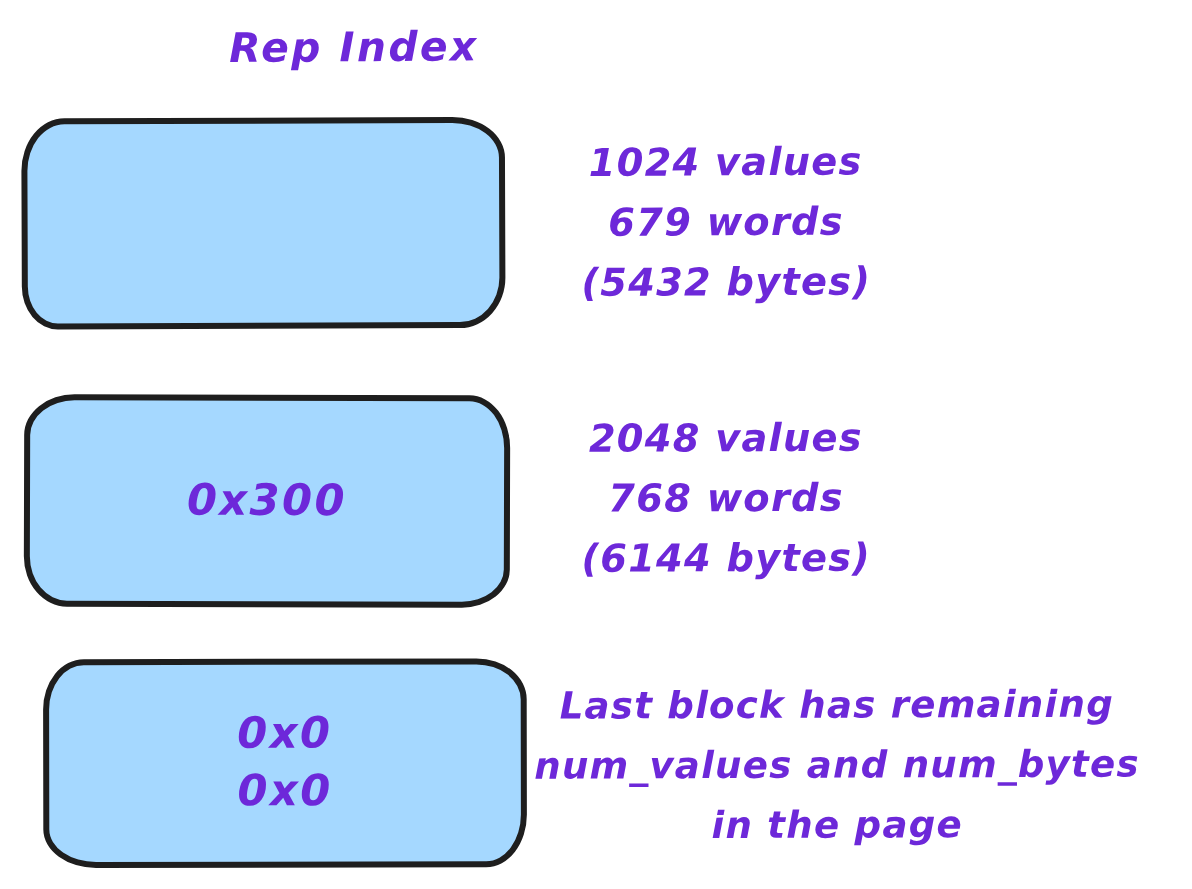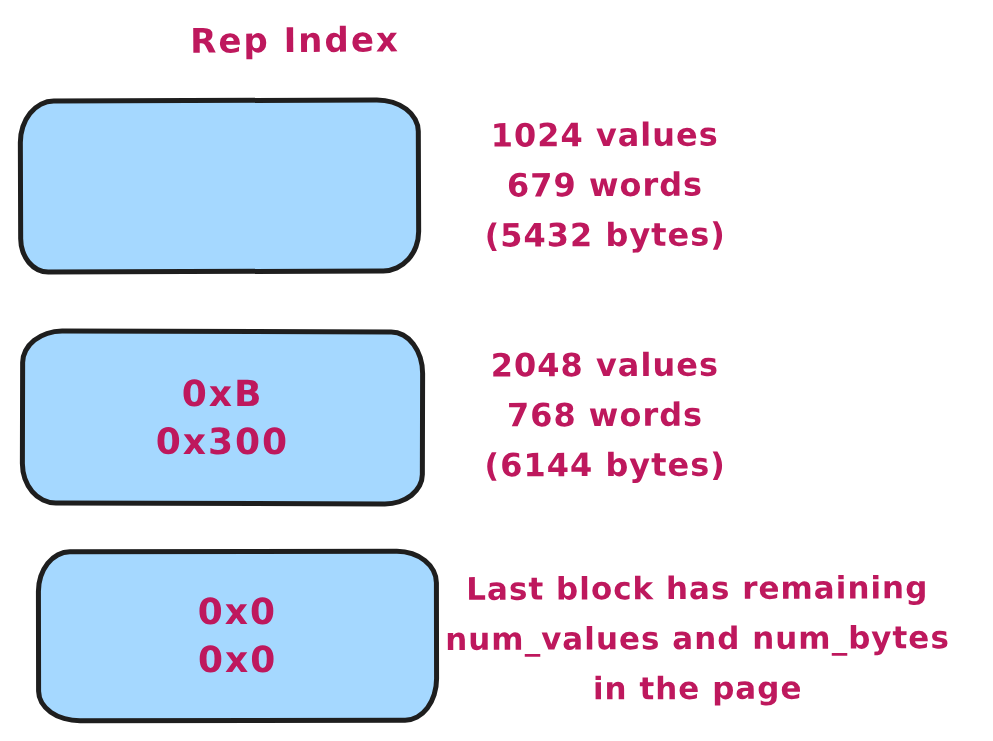--- a/index.html
+++ b/index.html
@@ -7,21 +7,22 @@
     padding: 0;
     background: #ffffff;
     font-family: "DejaVu Sans", "Liberation Sans", sans-serif;
   }
   .canvas {
     position: relative;
     width: 993px;
     height: 741px;
     background: #ffffff;
     overflow: hidden;
-    color: #be185d;
+    color: #6d28d9;
+    font-style: italic;
   }
   .title {
     position: absolute;
     left: 150px;
     top: 20px;
     width: 290px;
     text-align: center;
     font-size: 34px;
     font-weight: 600;
     letter-spacing: 2px;
@@ -79,21 +80,20 @@
 
   <div class="block block-1">
   </div>
   <div class="annotation ann-1">
     <div class="ann-line">1024 values</div>
     <div class="ann-line">679 words</div>
     <div class="ann-line">(5432 bytes)</div>
   </div>
 
   <div class="block block-2">
-    <div class="block-line">0xB</div>
     <div class="block-line">0x300</div>
   </div>
   <div class="annotation ann-2">
     <div class="ann-line">2048 values</div>
     <div class="ann-line">768 words</div>
     <div class="ann-line">(6144 bytes)</div>
   </div>
 
   <div class="block block-3">
     <div class="block-line">0x0</div>

